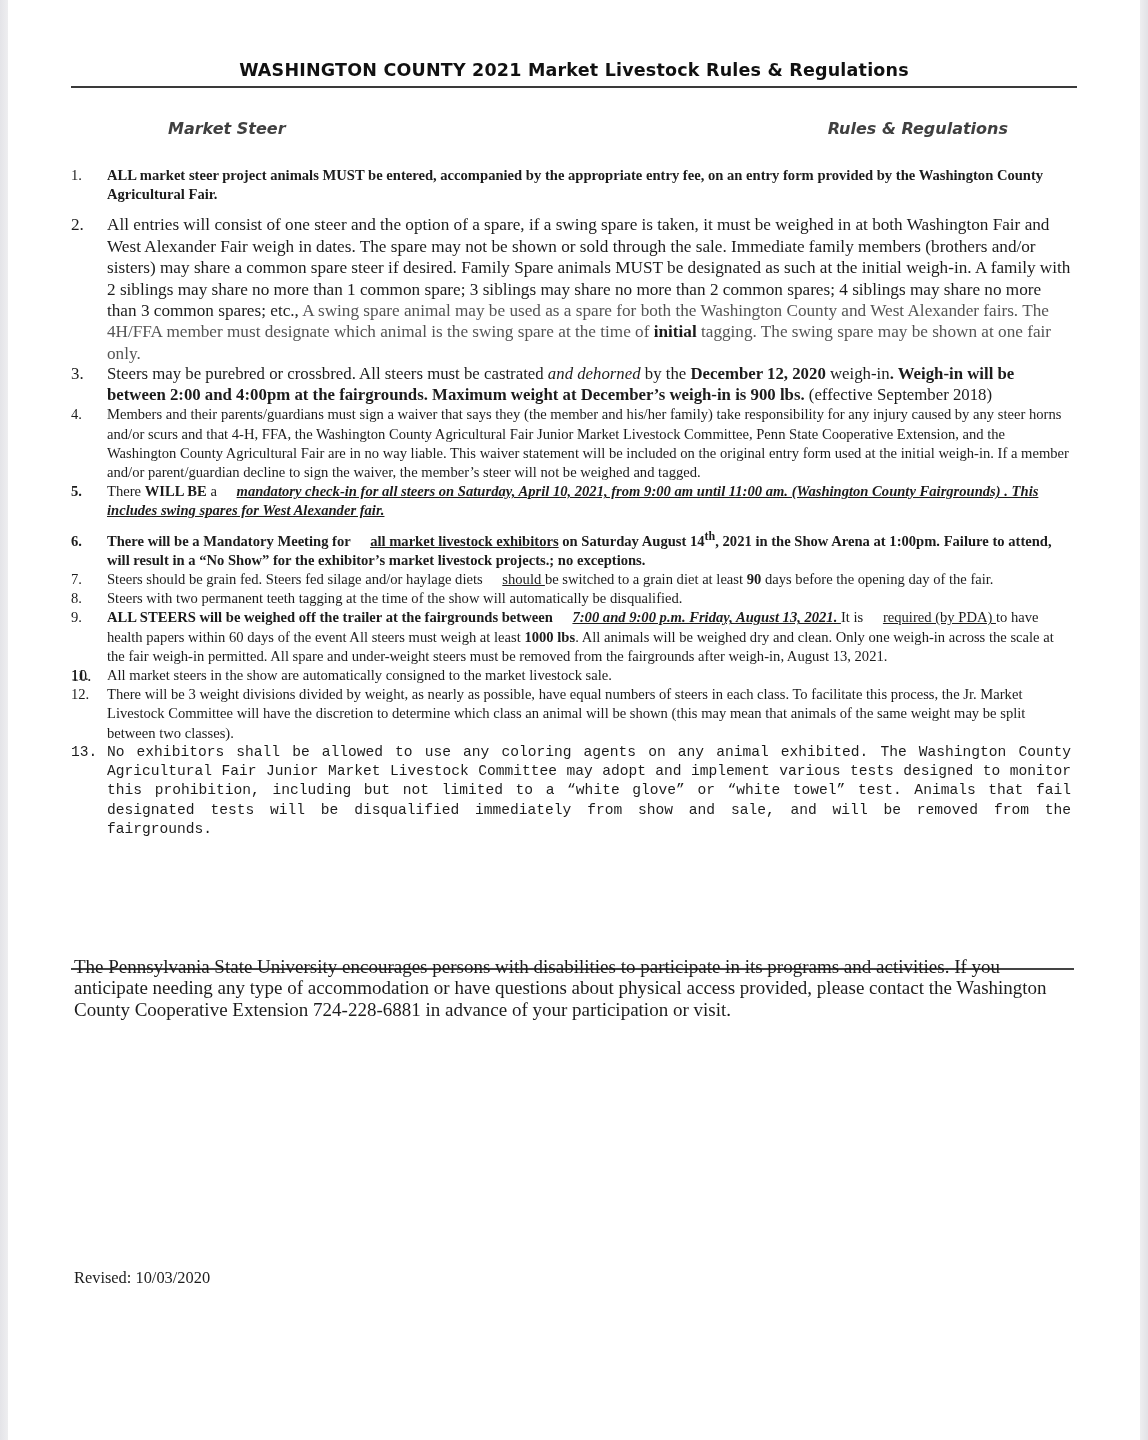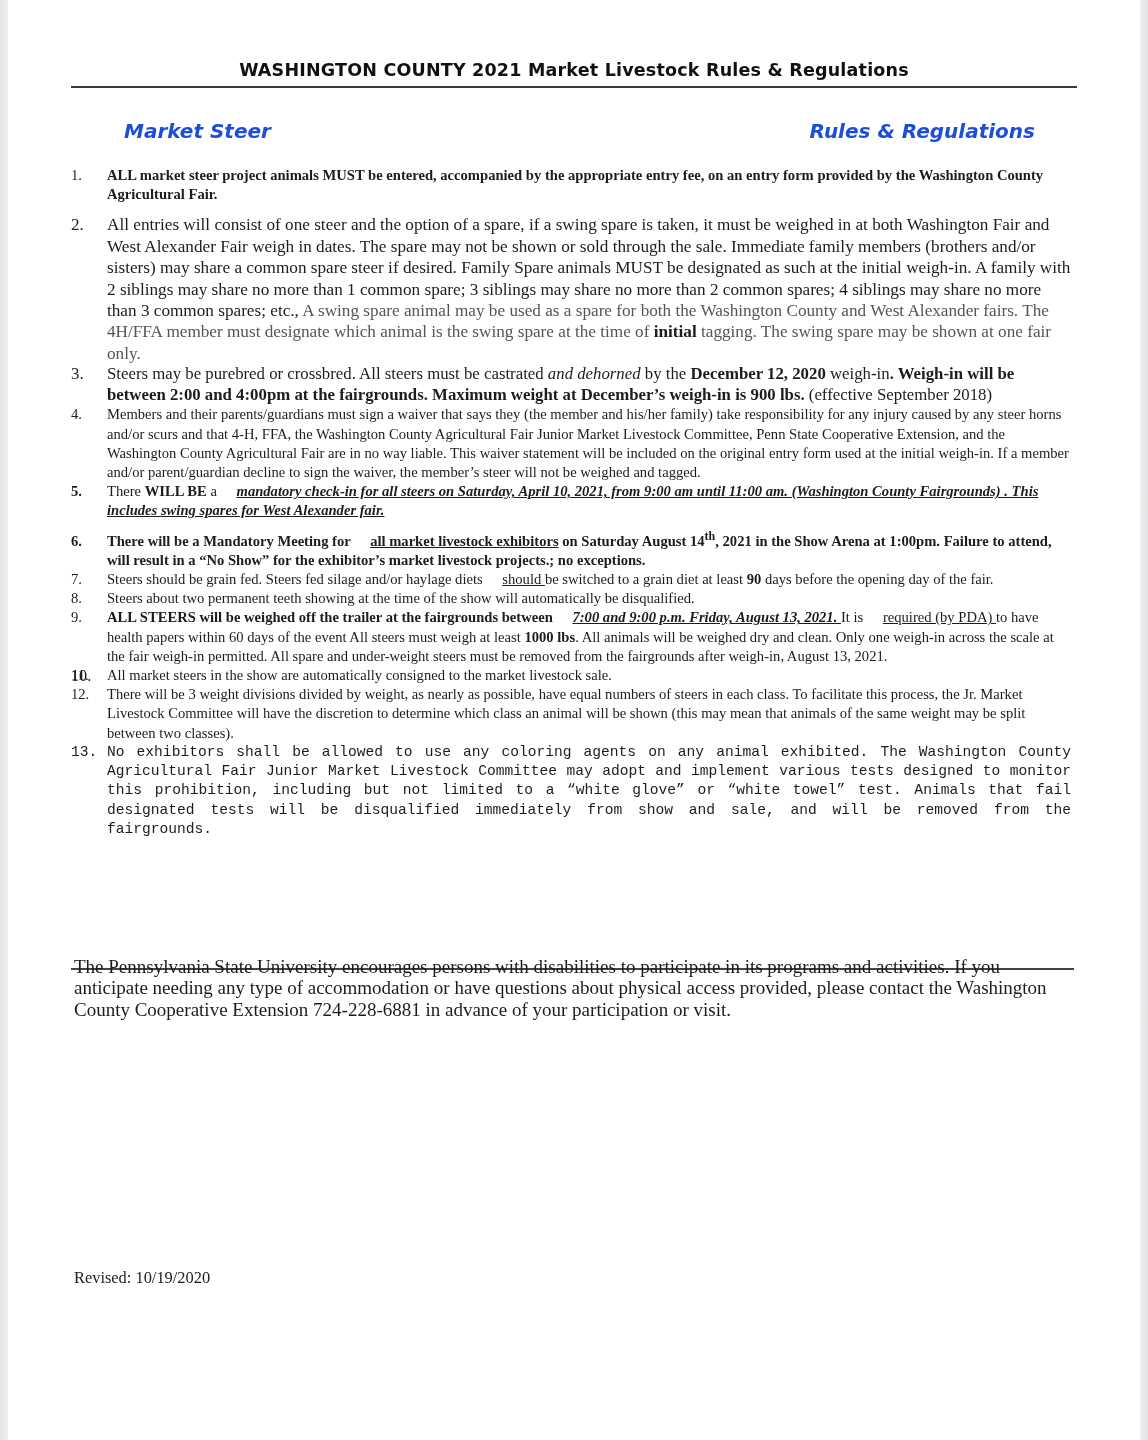--- a/index.html
+++ b/index.html
@@ -34,24 +34,24 @@
       color: #111;
     }
     .title-rule {
       position: absolute; left: 71px; width: 1006px; top: 86px; height: 2px;
       background: #3a3a3a;
     }
     .subhead {
       position: absolute; top: 119px;
       font-family: "DejaVu Sans", sans-serif;
       font-weight: bold; font-style: italic;
-      font-size: 20px; color: #1d4ed8;
+      font-size: 16px; color: #404040; margin-left: 44px;
     }
     .subhead.left { left: 124px; }
-    .subhead.right { right: 113px; }
+    .subhead.right { right: 140px; }
 
     .rules {
       position: absolute; left: 71px; top: 166px; width: 1000px;
       list-style: none; margin: 0; padding: 0;
     }
     .rule {
       position: relative;
       padding-left: 36px;
       font-size: 15px;
       line-height: 19px;
@@ -98,24 +98,24 @@
   <div class="subhead right">Rules &amp; Regulations</div>
 
   <ol class="rules">
     <li class="rule small" style="margin-bottom:10px;"><span class="num">1.</span><span class="b">ALL market steer project animals MUST be entered, accompanied by the appropriate entry fee, on an entry form provided by the Washington County Agricultural Fair.</span></li>
     <li class="rule big" style="line-height:21.4px;"><span class="num">2.</span><span>All entries will consist of one steer and the option of a spare, if a swing spare is taken, it must be weighed in at both Washington Fair and West Alexander Fair weigh in dates. The spare may not be shown or sold through the sale.  Immediate family members (brothers and/or sisters) may share a common spare steer if desired.  Family Spare animals MUST be designated as such at the initial weigh-in.  A family with 2 siblings may share no more than 1 common spare; 3 siblings may share no more than 2 common spares; 4 siblings may share no more than 3 common spares; etc., </span><span class="grey">A swing spare animal may be used as a spare for both the Washington County and West Alexander fairs.  The 4H/FFA member must designate which animal is the swing spare at the time of </span><span class="b">initial</span><span class="grey"> tagging.  The swing spare may be shown at one fair only.</span></li>
     <li class="rule big" style="font-size:16.8px; line-height:20.6px;"><span class="num">3.</span><span>Steers may be purebred or crossbred.  All steers must be castrated </span><span class="i">and dehorned</span><span> by the </span><span class="b">December 12, 2020</span><span> weigh-in</span><span class="b">. Weigh-in will be between 2:00 and 4:00pm at the fairgrounds. Maximum  weight at December’s weigh-in is 900 lbs.</span><span>  (effective September 2018)</span></li>
     <li class="rule small"><span class="num">4.</span><span>Members and their parents/guardians must sign a waiver that says they (the member and his/her family) take responsibility for any injury caused by any steer horns and/or scurs and that 4-H, FFA, the Washington County Agricultural Fair Junior Market Livestock Committee, Penn State Cooperative Extension, and   the Washington County Agricultural Fair are in no way liable.  This waiver statement will be included on the original entry form used at the   initial weigh-in.  If a member and/or parent/guardian decline to sign the waiver, the member’s steer will not be weighed and tagged.</span></li>
     <li class="rule small" style="margin-bottom:11px;"><span class="num b">5.</span><span>There </span><span class="b">WILL BE</span><span> a </span><span class="b i u">mandatory check-in for all steers on Saturday, April 10, 2021, from 9:00 am until 11:00 am. (Washington County Fairgrounds) .  This includes swing spares for West Alexander fair.</span></li>
     <li class="rule small"><span class="num b">6.</span><span class="b">There will be a Mandatory Meeting for </span><span class="b u">all market livestock exhibitors</span><span class="b"> on Saturday August 14</span><sup class="b">th</sup><span class="b">, 2021 in the Show Arena at 1:00pm. Failure to attend, will result in a “No Show” for the exhibitor’s market livestock projects.; no exceptions.</span></li>
     <li class="rule small"><span class="num">7.</span><span>Steers should be grain fed.  Steers fed silage and/or haylage diets </span><span class="u">should </span><span>be switched to a grain diet at least </span><span class="b">90</span><span> days before the opening day of the fair.</span></li>
-    <li class="rule small"><span class="num">8.</span><span>Steers about two permanent teeth showing at the time of the show will automatically be disqualified.</span></li>
+    <li class="rule small"><span class="num">8.</span><span>Steers with two permanent teeth tagging at the time of the show will automatically be disqualified.</span></li>
     <li class="rule small"><span class="num">9.</span><span class="b">ALL STEERS will be weighed off the trailer at the fairgrounds between </span><span class="b i u">7:00 and 9:00 p.m. Friday, August 13, 2021.  </span><span> It is </span><span class="u">required (by PDA) </span><span>to have health papers within 60 days of the event All steers must weigh at least </span><span class="b">1000 lbs</span><span>.  All animals will be weighed dry and clean.  Only one weigh-in across the   scale at the fair weigh-in permitted.  All spare and under-weight steers must be removed from the fairgrounds after weigh-in, August 13, 2021.</span></li>
     <li class="rule big2"><span class="num">10.</span></li>
     <li class="rule small"><span class="num">11.</span><span>All market steers in the show are automatically consigned to the market livestock sale.</span></li>
     <li class="rule small"><span class="num">12.</span><span>There will be 3 weight divisions divided by weight, as nearly as possible, have equal numbers of steers in each class. To facilitate  this process, the Jr. Market Livestock Committee will have the discretion to determine which class an animal will be shown (this may mean that animals of the same weight may be split between two classes).</span></li>
     <li class="rule small justify"><span class="num">13.</span><span>No exhibitors shall be allowed to use any coloring agents on any animal exhibited.  The Washington County Agricultural Fair Junior Market Livestock Committee may adopt   and implement various tests designed to monitor this prohibition, including but not limited to a “white glove” or “white towel” test. Animals that    fail designated tests will be disqualified immediately from show and sale, and will be removed from the fairgrounds.</span></li>
   </ol>
 
   <div class="footer-rule"></div>
   <div class="footer-text">The Pennsylvania State University encourages persons with disabilities to participate in its programs and activities.  If you anticipate needing any type of accommodation or have questions about physical access provided, please contact the Washington County Cooperative Extension 724-228-6881 in advance of your participation or visit.</div>
-  <div class="revised">Revised:  10/19/2020</div>
+  <div class="revised">Revised:  10/03/2020</div>
 </div>
 
 </body></html>

